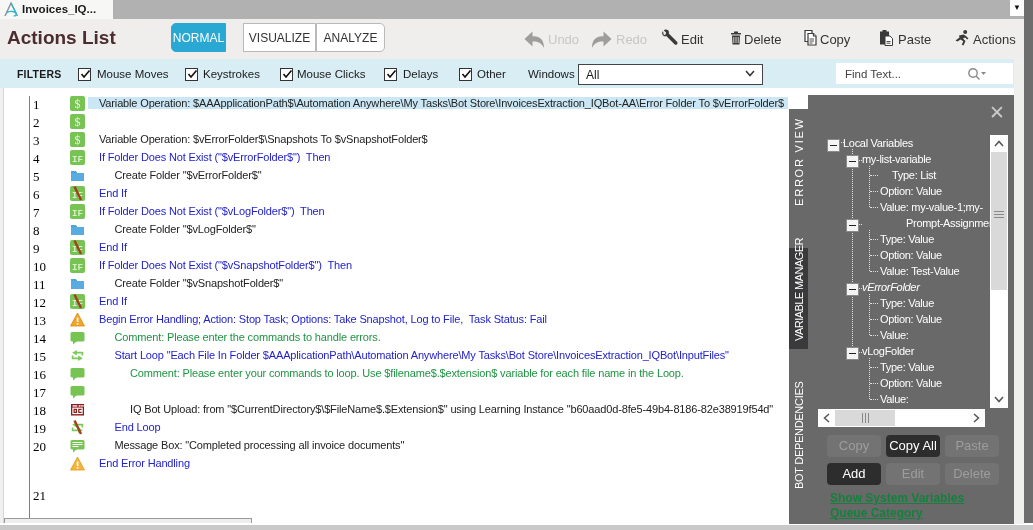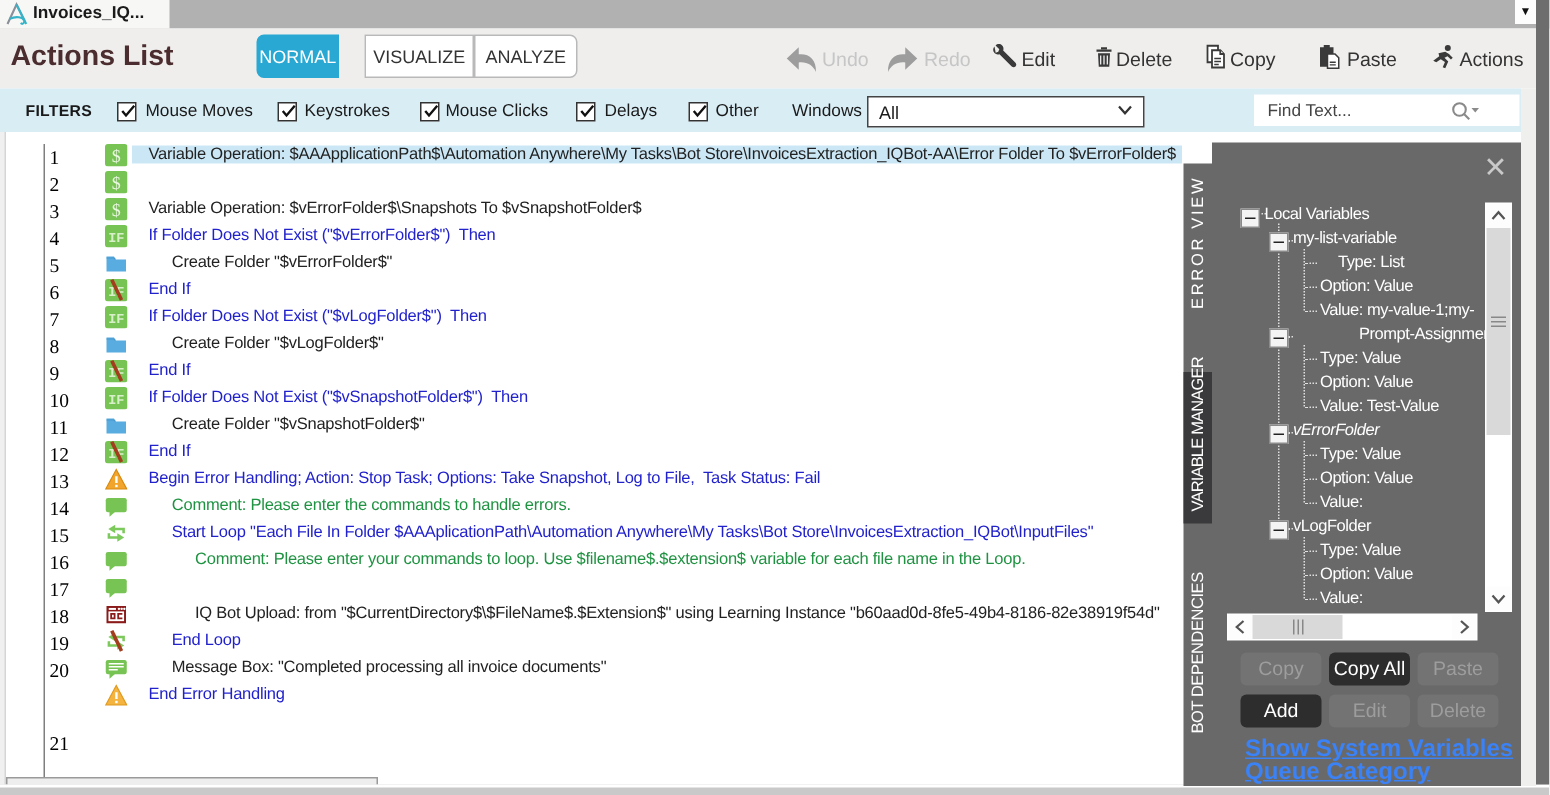--- a/index.html
+++ b/index.html
@@ -39,21 +39,21 @@
 #closex{left:988px;top:104px;width:18px;height:18px;color:#c9c9c9;font-size:19px;line-height:18px;text-align:center;}
 .trow{position:absolute;font-size:11px;letter-spacing:-0.3px;color:#fff;white-space:nowrap;}
 .minus{position:absolute;width:11px;height:11px;background:#f4f4f4;border:1px solid #8a8a8a;}
 .minus:before{content:"";position:absolute;left:2px;top:5px;width:7px;height:1px;background:#222;}
 
 .sb{background:#fff;}
 
 .pbtn{position:absolute;width:54px;height:22px;font-size:13px;text-align:center;line-height:22px;border-radius:4px;}
 .pbtn.dis{background:#737373;color:#9d9d9d;}
 .pbtn.dark{background:#2d2d2d;color:#fff;}
-.plink{position:absolute;color:#3b82f6;font-weight:bold;font-size:16px;text-decoration:underline;white-space:nowrap;}
+.plink{position:absolute;color:#15803d;font-weight:bold;font-size:12px;text-decoration:underline;white-space:nowrap;}
 
 #rightstrip{left:1024px;top:0;width:9px;height:523px;background:#6d6d6d;}
 #rightgutter{left:1014px;top:59px;width:10px;height:465px;background:#efefee;}
 #bottomstrip{left:0;top:523px;width:1033px;height:7px;background:#c9c9c9;border-top:2px solid #fff;box-sizing:border-box;}
 #hscroll-main{left:4px;top:518px;width:246px;height:5px;border:1px solid #9a9a9a;background:#eee;}
 </style>
 </head>
 <body>
 <div id="app">
 

